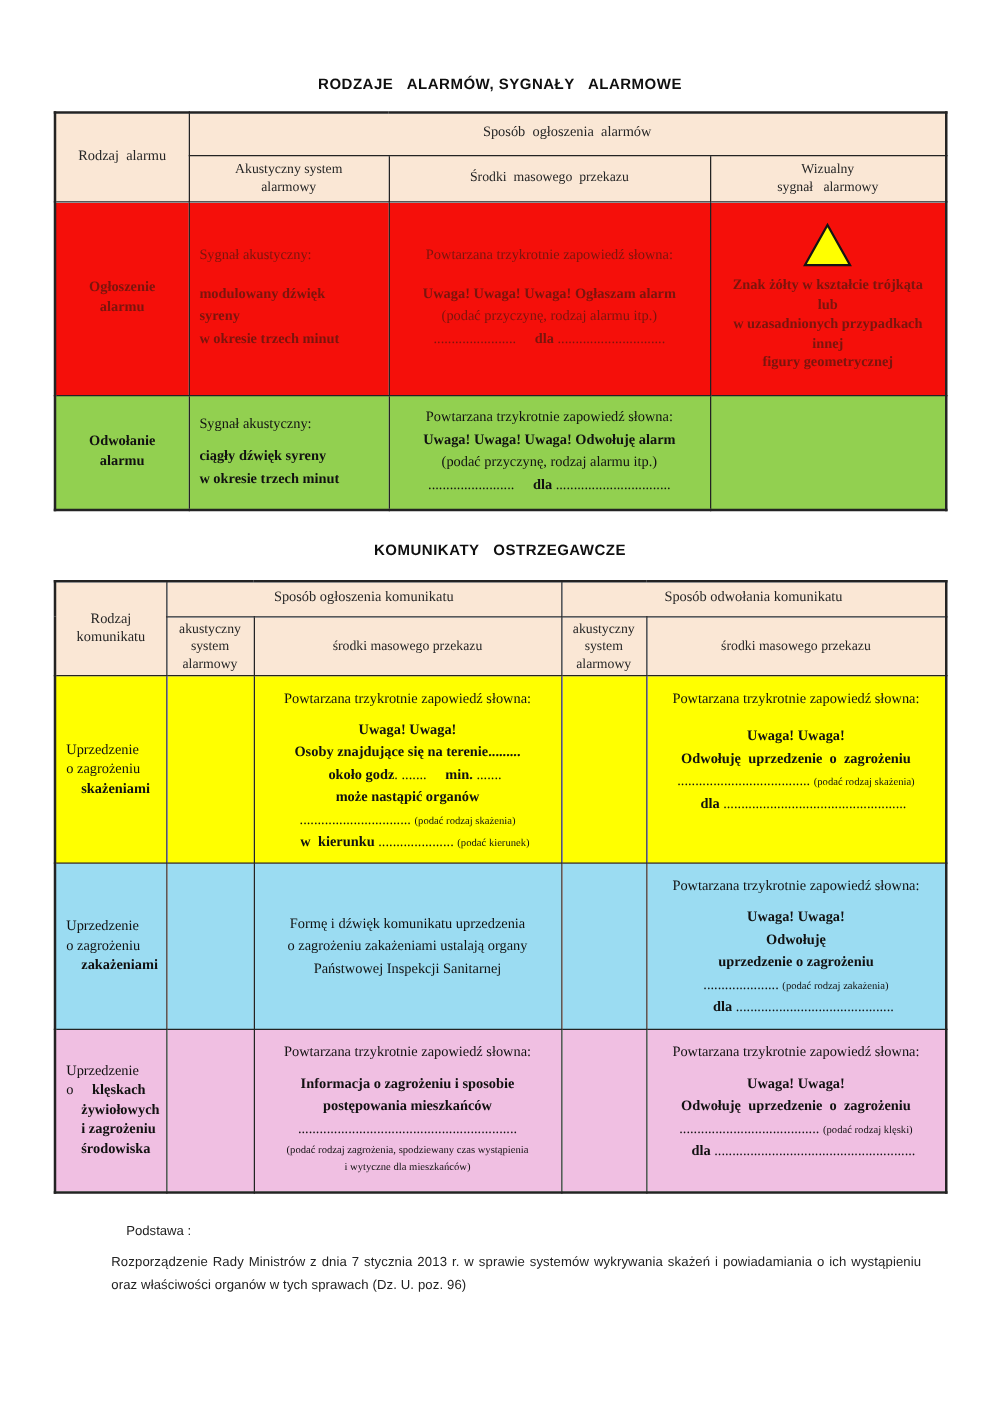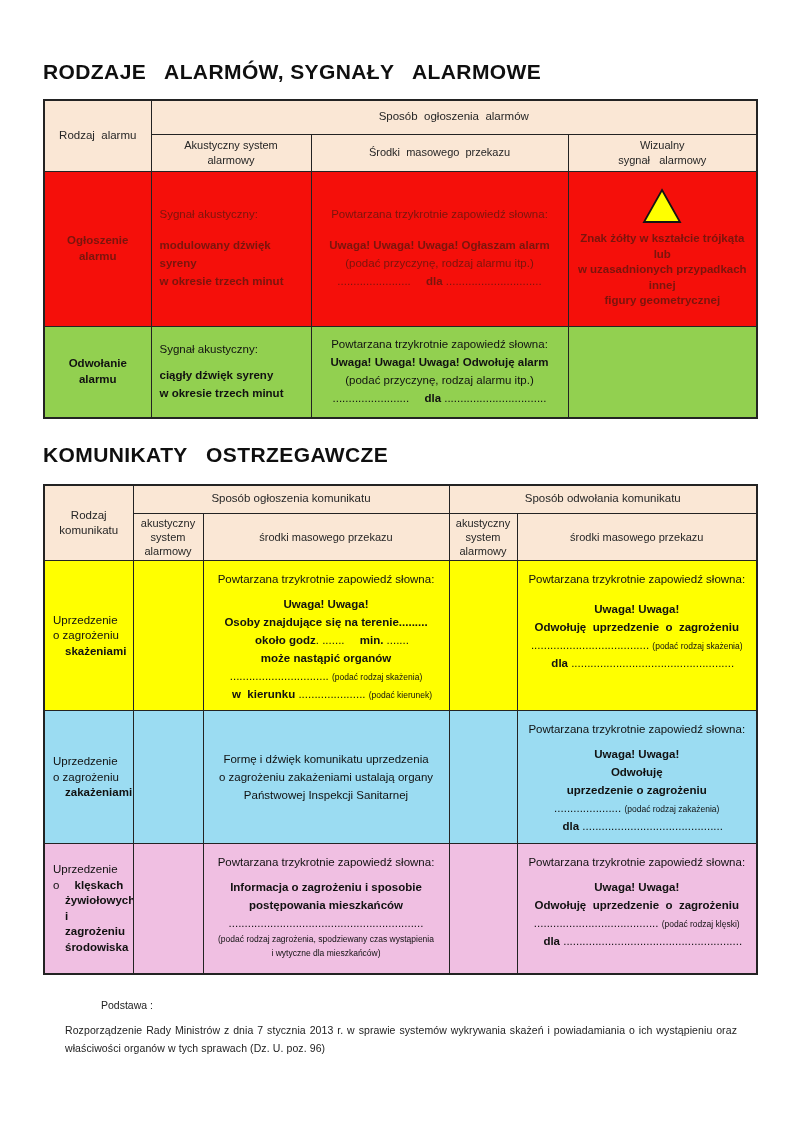--- a/index.html
+++ b/index.html
@@ -6,50 +6,50 @@
     --red:#f50f0a; --green:#92d050; --yellow:#ffff00; --blue:#9bdcf2;
     --pink:#f0bfe2; --header:#fae7d5; --darkred:#7a150d; --ink:#1c1c1c;
   }
   html,body{margin:0;padding:0;}
   body{
     width:800px;height:1131px;background:#ffffff;color:var(--ink);
     font-family:"Liberation Sans", sans-serif;
   }
   .sheet{padding:60px 43px 0 43px;}
   .title{
-    font-size:21px;font-weight:bold;color:#0f0f0f;
+    font-size:12px;font-weight:bold;text-align:center;color:#0f0f0f;
     letter-spacing:.4px;margin:0 0 15px 0;
   }
   .title2{margin-top:24px;margin-bottom:17px;}
   [data-bind]{white-space:pre-wrap;}
   table{border-collapse:collapse;table-layout:fixed;width:713px;}
   td{
     border:1.6px solid #232323;vertical-align:middle;text-align:center;
-    font-size:11.5px;padding:2px 5px;overflow:hidden;line-height:1.35;
+    font-size:11.5px;padding:2px 5px;overflow:hidden;line-height:1.35;font-family:Liberation Serif, serif;
   }
   table{border:2px solid #232323;}
   .hd{background:var(--header);color:#262626;}
   .bg-red{background:var(--red);color:var(--darkred);}
   .bg-green{background:var(--green);color:#111;}
   .bg-yellow{background:var(--yellow);color:#111;}
   .bg-blue{background:var(--blue);color:#111;}
   .bg-pink{background:var(--pink);color:#111;}
   .b{font-weight:bold;margin-left:12px;}
   .small{font-size:8.5px;text-align:center;}
   .left{text-align:left;padding-left:8px;}
   .topal{vertical-align:top;padding-top:8px;}
   .gap{height:10px;}
   .gap-s{height:5px;}
   .line{margin:2.5px 0;}
   .tri{display:block;margin:0 auto 7px auto;}
   .tri polygon{fill:var(--yellow);stroke:#141414;stroke-width:1.8;}
   .subhead{font-size:11px;line-height:1.3;}
   .footer{margin:24px 20px 0 22px;font-size:10.5px;color:#222;}
   .footer-label{margin-bottom:10px;padding-left:36px;}
-  .footer-text{text-align:justify;line-height:1.75;letter-spacing:.1px;}
+  .footer-text{text-align:justify;line-height:1.75;letter-spacing:.1px;margin-left:24px;}
 </style>
 </head>
 <body>
 
 <div class="sheet">
 
   <h1 class="title" data-bind="page.title1">RODZAJE   ALARMÓW, SYGNAŁY   ALARMOWE</h1>
 
   <table>
     <colgroup>

